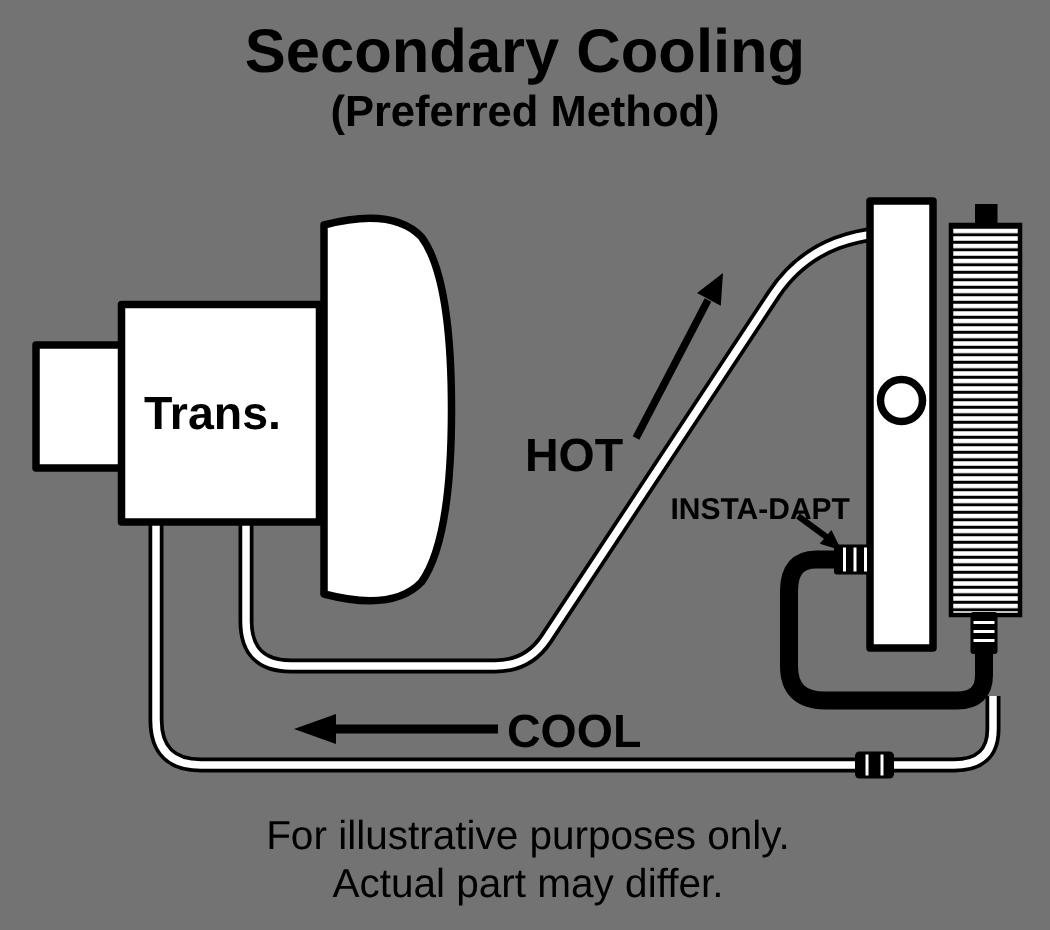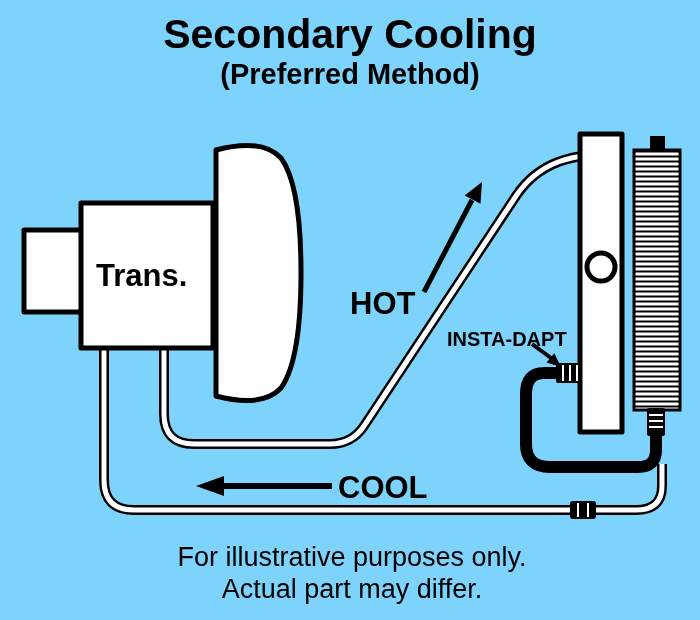--- a/index.html
+++ b/index.html
@@ -4,21 +4,21 @@
 <style>
   html, body {
     margin: 0;
     padding: 0;
     background: #ffffff;
   }
   .page {
     position: relative;
     width: 700px;
     height: 620px;
-    background: #7dd3fc;
+    background: #737373;
     overflow: hidden;
     font-family: "Liberation Sans", sans-serif;
   }
   svg { display: block; }
   .t-title   { font: 700 41px "Liberation Sans", sans-serif; fill: #000; }
   .t-sub     { font: 700 29px "Liberation Sans", sans-serif; fill: #000; }
   .t-big     { font: 700 31px "Liberation Sans", sans-serif; fill: #000; }
   .t-small   { font: 700 20px "Liberation Sans", sans-serif; fill: #000; }
   .t-footer  { font: 400 27px "Liberation Sans", sans-serif; fill: #000; }
   .ink-line  { stroke: #000; fill: none; }

